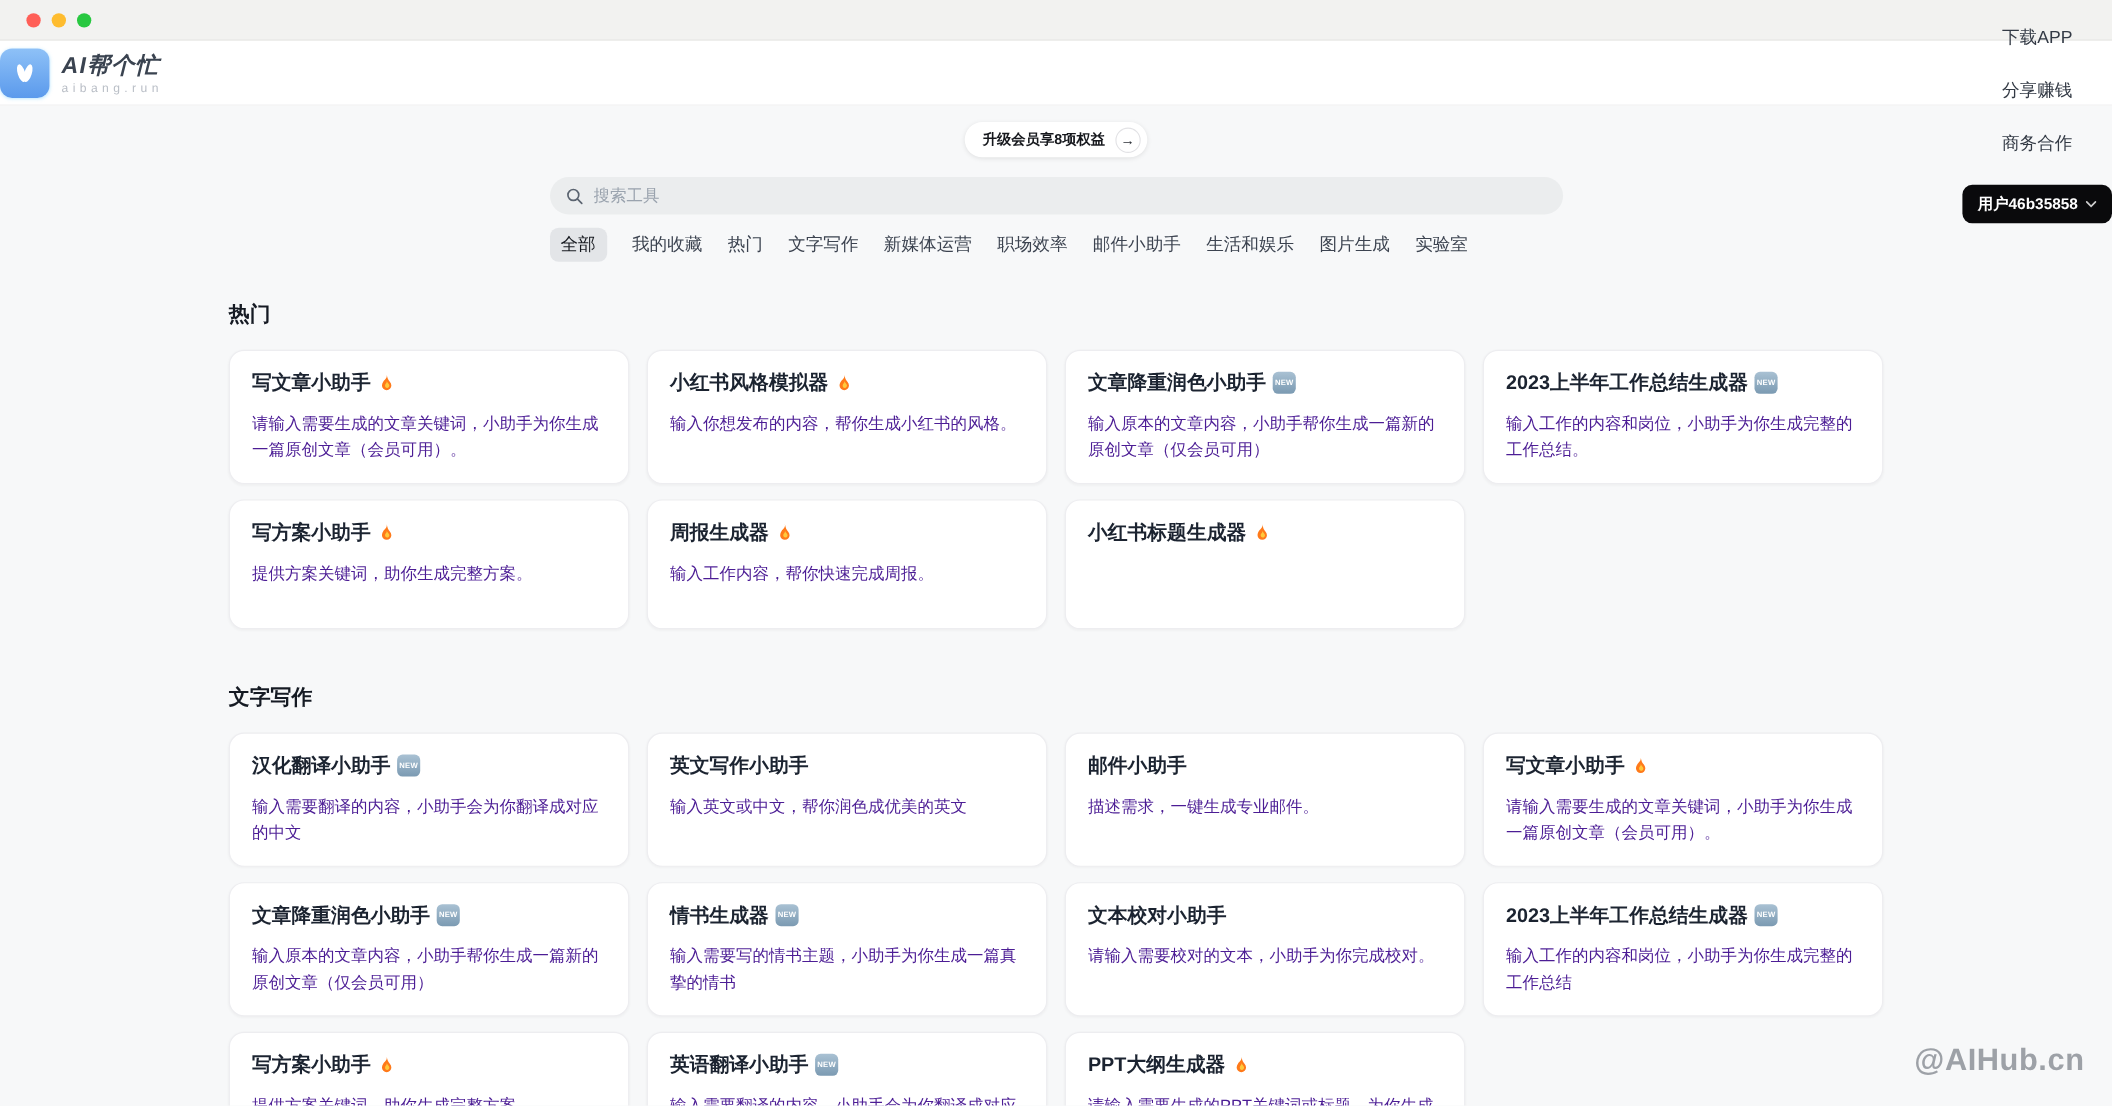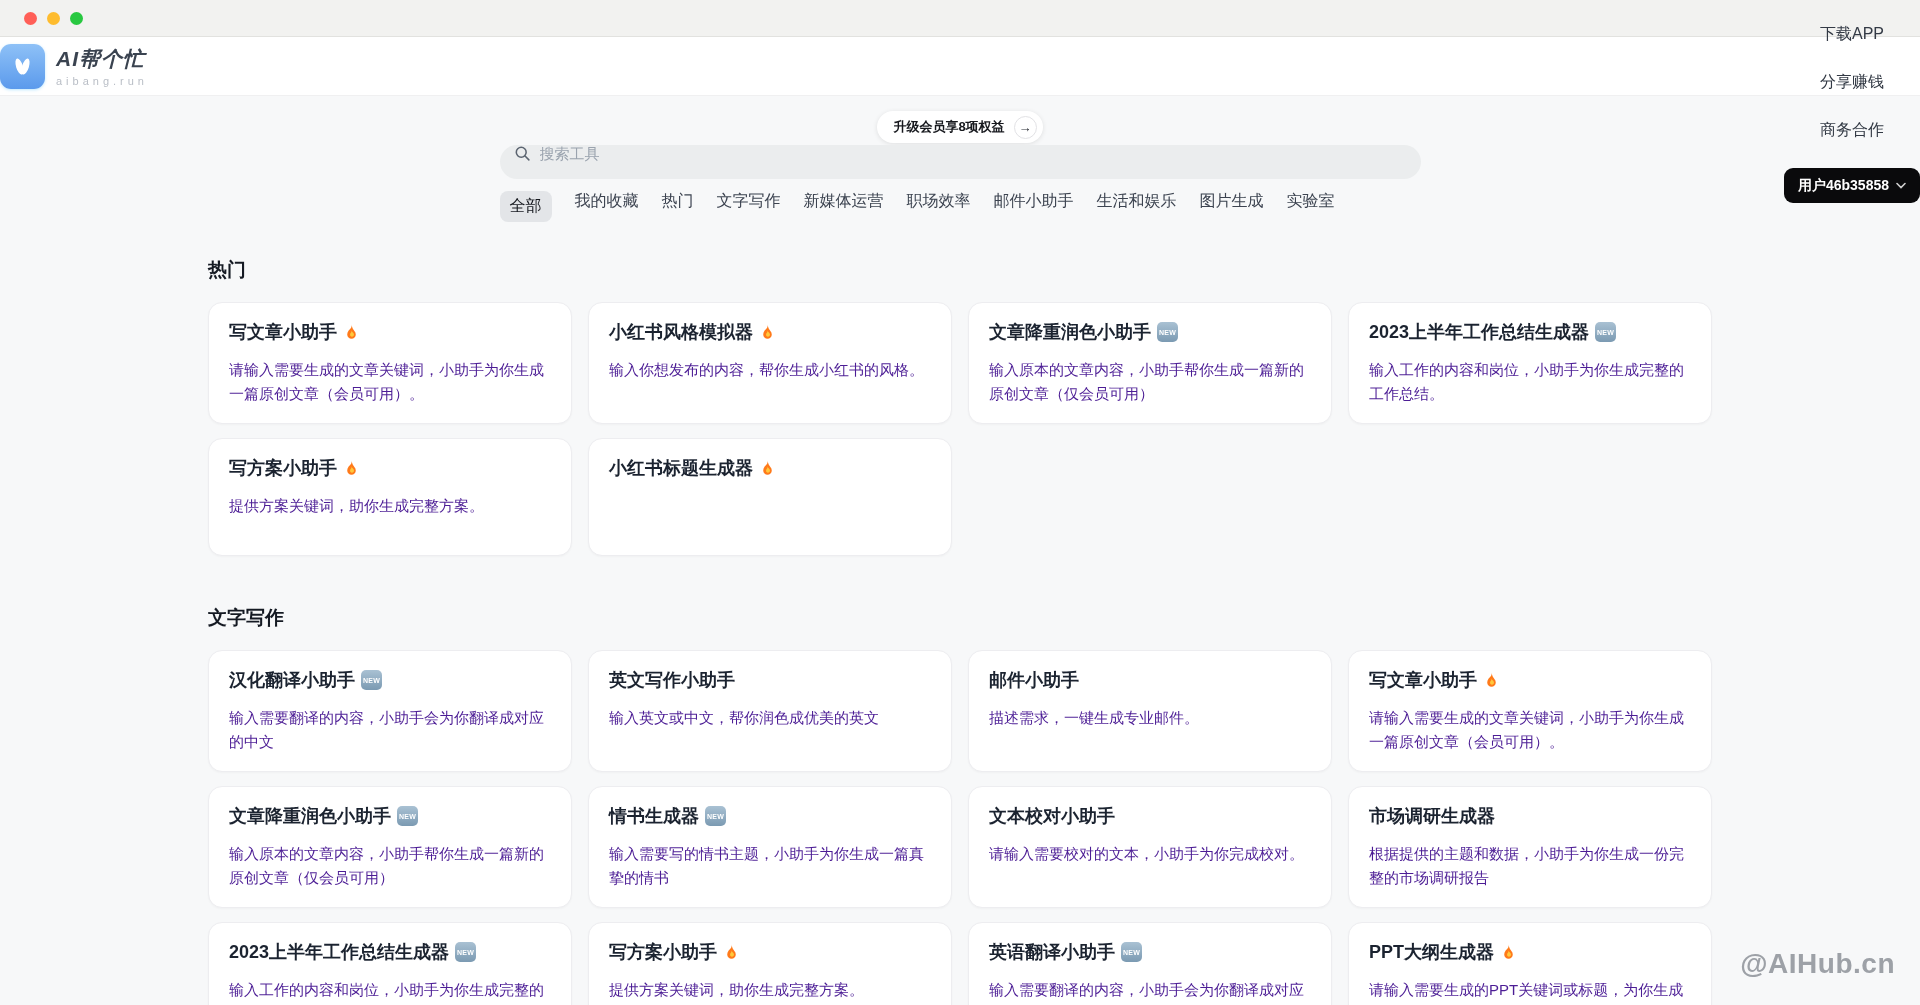--- a/index.html
+++ b/index.html
@@ -27,26 +27,26 @@
   .nav-item { cursor:pointer; white-space:nowrap; }
   .theme-toggle { display:flex; align-items:center; }
   .user-pill { background:#0a0a0c; color:#fff; border-radius:9px; height:35px;
     display:flex; align-items:center; gap:7px; padding:0 14px; font-size:14px; font-weight:700; cursor:pointer; }
   
   .promo { margin:15px auto 0; width:max-content; height:32px; border-radius:17px; background:#fff;
     box-shadow:0 1px 5px rgba(0,0,0,.1); display:flex; align-items:center; gap:9px;
     padding:0 6px 0 16px; font-size:13px; font-weight:700; color:#16181d; cursor:pointer; }
   .promo-arrow { width:23px; height:23px; border-radius:50%; border:1px solid #e2e2e5; background:#fff;
     display:flex; align-items:center; justify-content:center; font-size:13px; color:#2b2f36; }
-  .search { width:921px; margin:2px auto 0; height:34px; border-radius:17px; background:#ebedee;
-    display:flex; align-items:flex-start; padding:0 14px; gap:9px; }
+  .search { width:921px; margin:18px auto 0; height:34px; border-radius:17px; background:#ebedee;
+    display:flex; align-items:center; padding:0 14px; gap:9px; }
   .search input { flex:1; border:none; background:transparent; outline:none; font-size:15px;
     color:#333a45; font-family:inherit; }
   .search input::placeholder { color:#9aa3ae; }
-  .tabs { width:921px; margin:12px auto 0; display:flex; align-items:flex-start; gap:23px;
+  .tabs { width:921px; margin:12px auto 0; display:flex; align-items:center; gap:23px;
     font-size:16px; color:#3c4350; height:30px; }
   .tab { cursor:pointer; white-space:nowrap; }
   .tab.active { background:#e3e5e8; border-radius:8px; padding:5px 10px; color:#15181e; }
   
   .sections { margin:36px 0 0 208px; width:1504px; }
   .tool-section + .tool-section { margin-top:49px; }
   .section-heading { font-size:19px; font-weight:700; color:#151a23; margin-bottom:19px; }
   .card-grid { display:grid; grid-template-columns:repeat(4,364px); gap:14px 16px; }
   .card { background:#fff; border:1px solid #ededf0; border-radius:14px; padding:17px 20px;
     min-height:118px; box-shadow:0 1px 2px rgba(20,24,31,.03); cursor:pointer; }
@@ -179,20 +179,30 @@
             <span>写方案小助手</span>
             <svg class="fire-icon" viewBox="0 0 24 24">
               <path fill="#ff7a1a" d="M12 1.8c1 4-2.1 5.7-3.6 7.8C7.2 11.3 6.6 12.9 6.6 14.5a5.4 5.4 0 0 0 10.8 0c0-3.4-2.9-5-3.9-7.4-.6-1.5-1-3.2-1.5-5.3z"></path>
               <path fill="#ffc93c" d="M12.1 9.4c.5 2.1-1.6 3-1.9 4.7-.3 1.7.9 3.2 2.4 3.2 1.6 0 2.7-1.4 2.5-3-.3-2-2.3-2.6-3-4.9z"></path>
             </svg>
           </h3>
           <p class="card-desc">提供方案关键词，助你生成完整方案。</p>
         </div>
         <div class="card">
           <h3 class="card-title">
+            <span>周报生成器</span>
+            <svg class="fire-icon" viewBox="0 0 24 24">
+              <path fill="#ff7a1a" d="M12 1.8c1 4-2.1 5.7-3.6 7.8C7.2 11.3 6.6 12.9 6.6 14.5a5.4 5.4 0 0 0 10.8 0c0-3.4-2.9-5-3.9-7.4-.6-1.5-1-3.2-1.5-5.3z"></path>
+              <path fill="#ffc93c" d="M12.1 9.4c.5 2.1-1.6 3-1.9 4.7-.3 1.7.9 3.2 2.4 3.2 1.6 0 2.7-1.4 2.5-3-.3-2-2.3-2.6-3-4.9z"></path>
+            </svg>
+          </h3>
+          <p class="card-desc">输入工作内容，帮你快速完成周报。</p>
+        </div>
+        <div class="card">
+          <h3 class="card-title">
             <span>小红书标题生成器</span>
             <svg class="fire-icon" viewBox="0 0 24 24">
               <path fill="#ff7a1a" d="M12 1.8c1 4-2.1 5.7-3.6 7.8C7.2 11.3 6.6 12.9 6.6 14.5a5.4 5.4 0 0 0 10.8 0c0-3.4-2.9-5-3.9-7.4-.6-1.5-1-3.2-1.5-5.3z"></path>
               <path fill="#ffc93c" d="M12.1 9.4c.5 2.1-1.6 3-1.9 4.7-.3 1.7.9 3.2 2.4 3.2 1.6 0 2.7-1.4 2.5-3-.3-2-2.3-2.6-3-4.9z"></path>
             </svg>
           </h3>
         </div>
       </div>
     </section>
     <section class="tool-section">
@@ -242,26 +252,20 @@
           <p class="card-desc">输入需要写的情书主题，小助手为你生成一篇真挚的情书</p>
         </div>
         <div class="card">
           <h3 class="card-title">
             <span>文本校对小助手</span>
           </h3>
           <p class="card-desc">请输入需要校对的文本，小助手为你完成校对。</p>
         </div>
         <div class="card">
           <h3 class="card-title">
-            <span>市场调研生成器</span>
-          </h3>
-          <p class="card-desc">根据提供的主题和数据，小助手为你生成一份完整的市场调研报告</p>
-        </div>
-        <div class="card">
-          <h3 class="card-title">
             <span>2023上半年工作总结生成器</span>
             <span class="new-badge">NEW</span>
           </h3>
           <p class="card-desc">输入工作的内容和岗位，小助手为你生成完整的工作总结</p>
         </div>
         <div class="card">
           <h3 class="card-title">
             <span>写方案小助手</span>
             <svg class="fire-icon" viewBox="0 0 24 24">
               <path fill="#ff7a1a" d="M12 1.8c1 4-2.1 5.7-3.6 7.8C7.2 11.3 6.6 12.9 6.6 14.5a5.4 5.4 0 0 0 10.8 0c0-3.4-2.9-5-3.9-7.4-.6-1.5-1-3.2-1.5-5.3z"></path>

